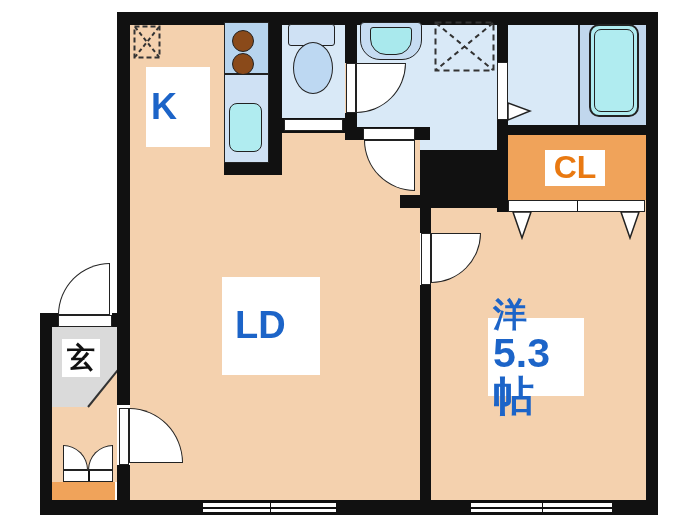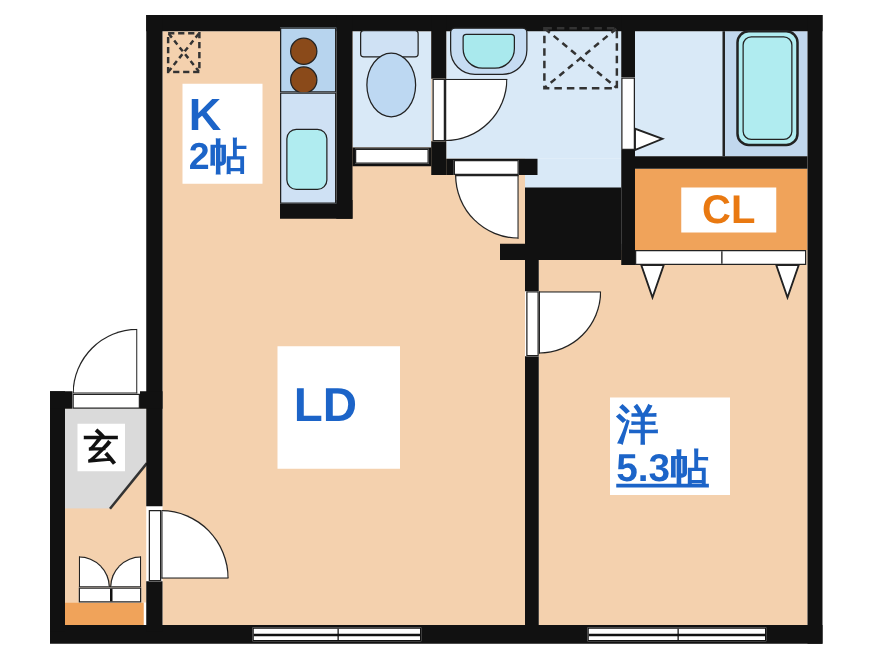--- a/index.html
+++ b/index.html
@@ -134,29 +134,28 @@
   </div>
   <svg class="svgfix" style="left:511px;top:212px;" width="22" height="28">
     <polygon points="2,0 20,0 11,26" fill="#fff" stroke="#222" stroke-width="1.5"></polygon>
   </svg>
   <svg class="svgfix" style="left:619px;top:212px;" width="22" height="28">
     <polygon points="2,0 20,0 11,26" fill="#fff" stroke="#222" stroke-width="1.5"></polygon>
   </svg>
 
   <div class="roomlabel" style="left:146px;top:67px;width:64px;height:80px;">
     <span style="font-size:36px;">K</span>
-    <span style="font-size:30px;">2帖</span>
   </div>
   <div class="roomlabel" style="left:222px;top:277px;width:98px;height:98px;padding-left:13px;">
     <span style="font-size:38px;">LD</span>
   </div>
   <div class="roomlabel" style="left:488px;top:318px;width:96px;height:78px;">
     <span style="font-size:34px;">洋</span>
-    <span style="font-size:31px;text-decoration:underline;">5.3帖</span>
+    <span style="font-size:41px;">5.3帖</span>
   </div>
-  <div class="roomlabel" style="left:545px;top:150px;width:76px;height:36px;color:var(--cltext);align-items:center;padding-left:0;">
+  <div class="roomlabel" style="left:545px;top:150px;width:60px;height:36px;color:var(--cltext);align-items:center;padding-left:0;">
     <span style="font-size:32px;font-weight:700;">CL</span>
   </div>
   <div class="roomlabel" style="left:62px;top:339px;width:38px;height:38px;color:#111;align-items:center;padding-left:0;">
     <span style="font-size:28px;">玄</span>
   </div>
 
 </div>
 
 </body></html>

